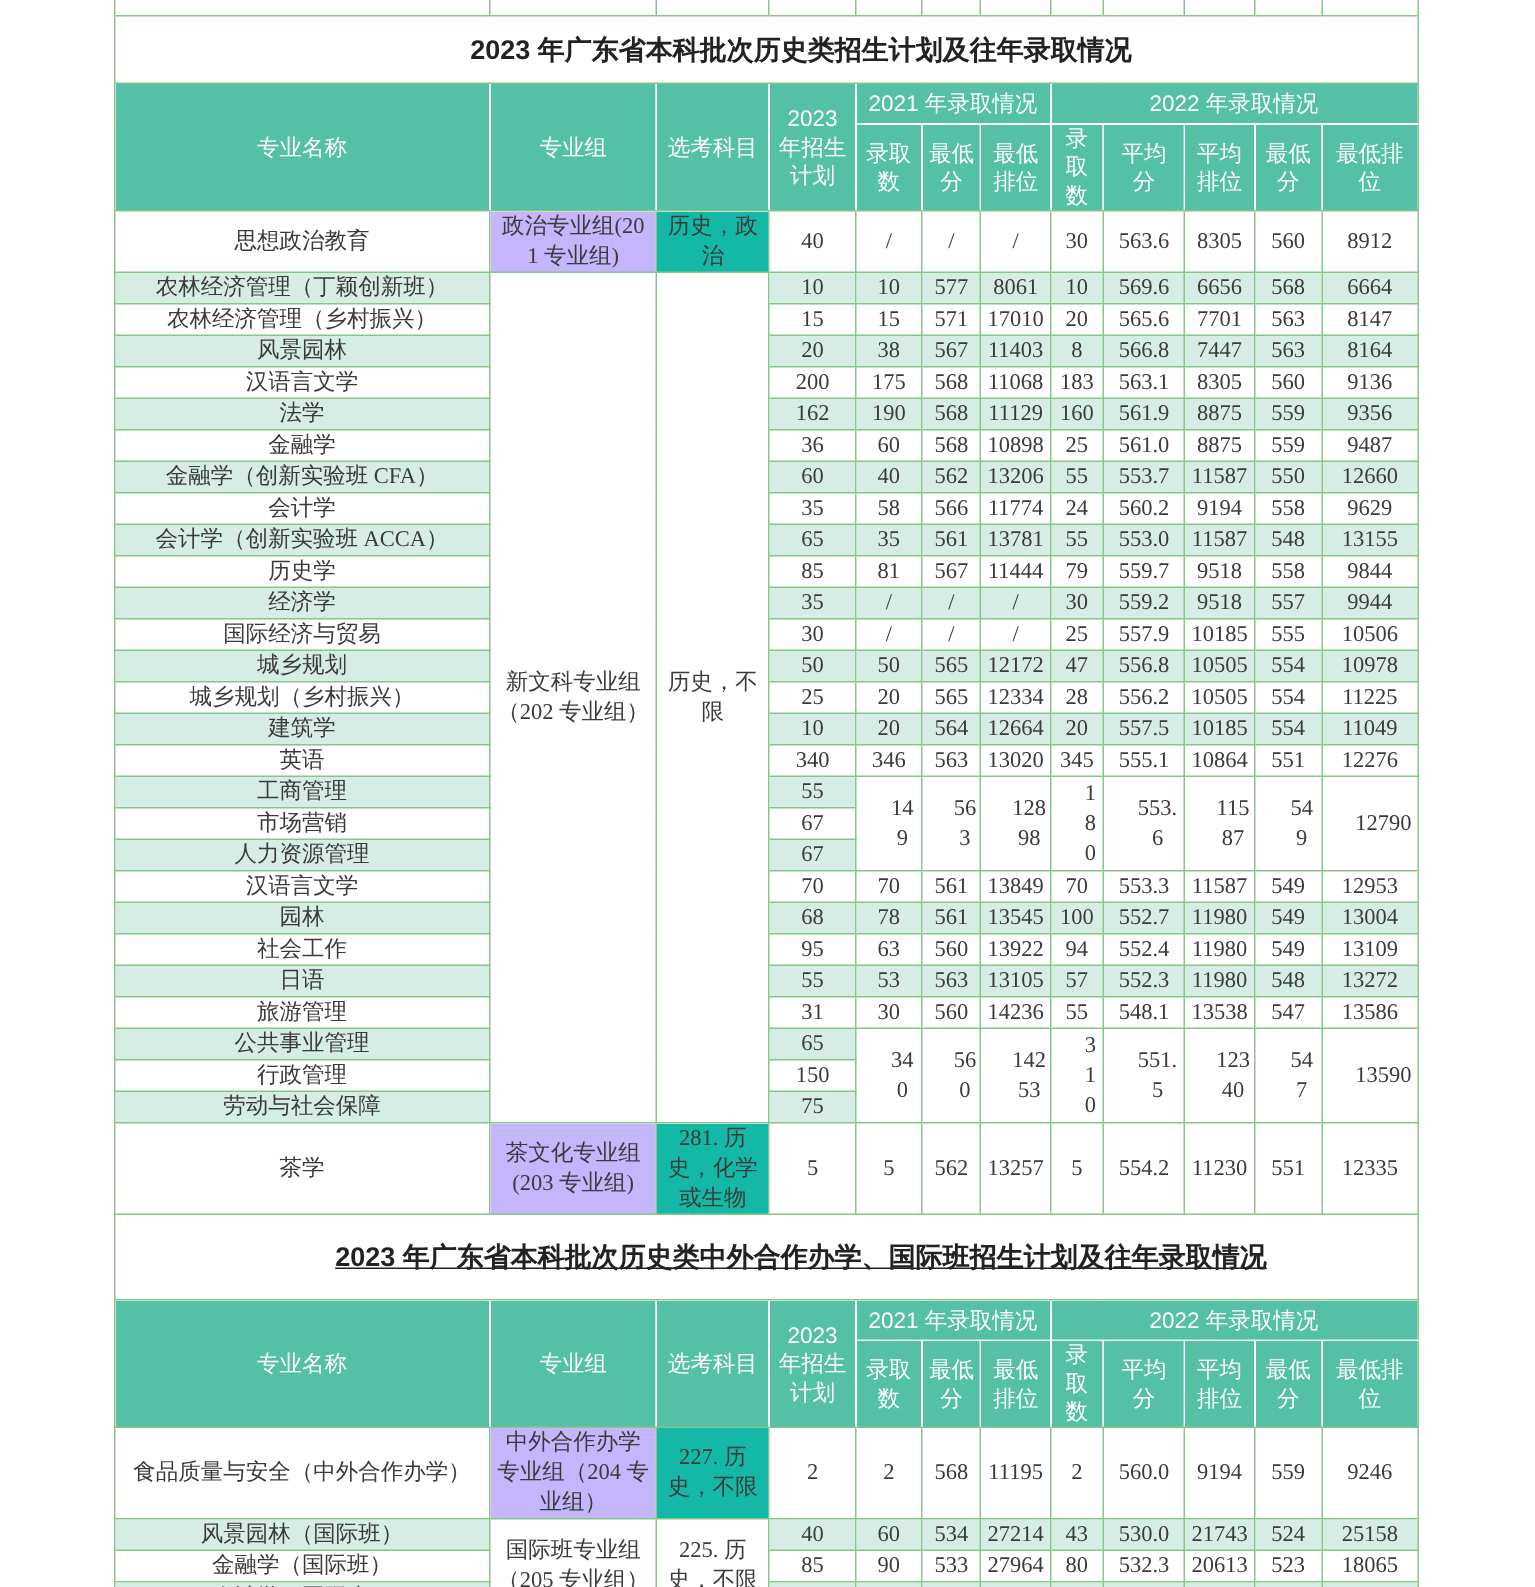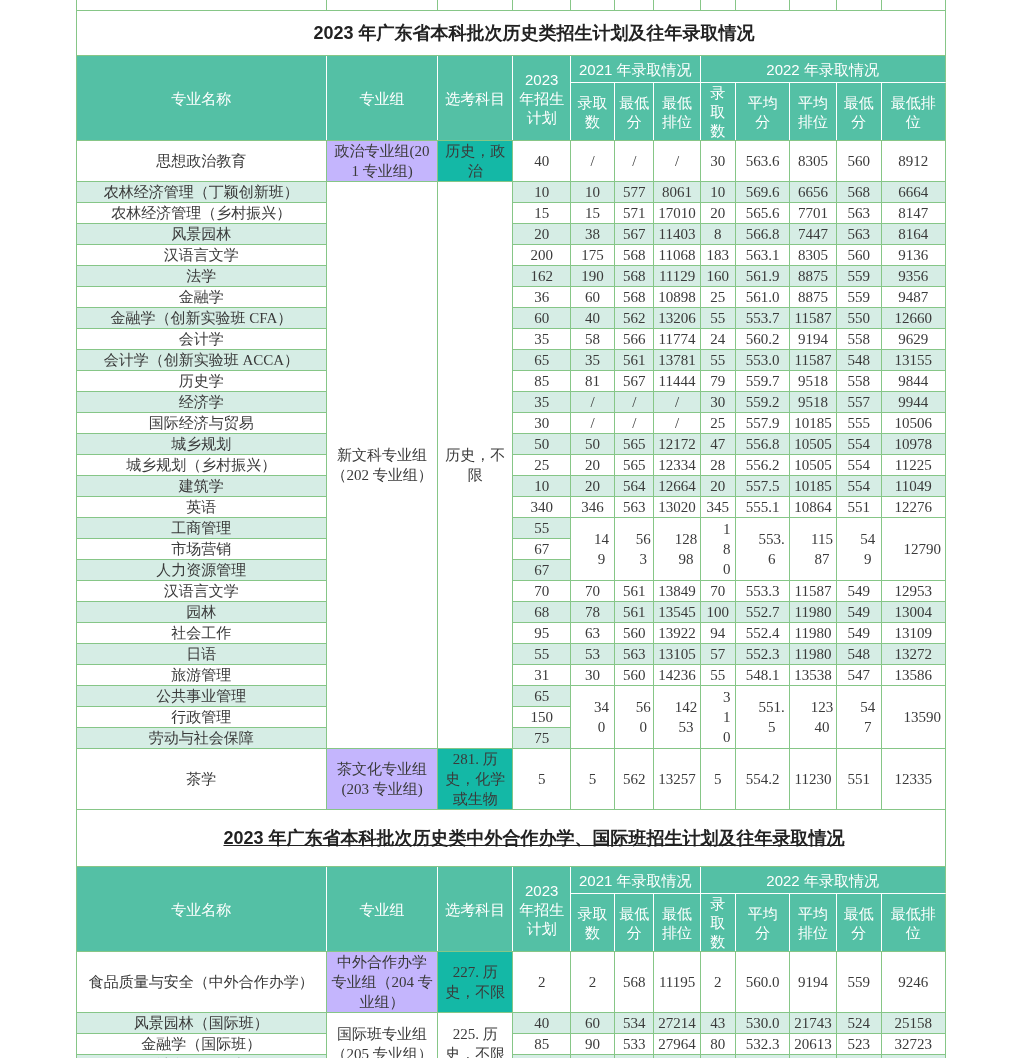--- a/index.html
+++ b/index.html
@@ -476,21 +476,21 @@
         <tr class="r">
           <td>金融学（国际班）</td>
           <td>85</td>
           <td>90</td>
           <td>533</td>
           <td>27964</td>
           <td>80</td>
           <td>532.3</td>
           <td>20613</td>
           <td>523</td>
-          <td>32723</td>
+          <td>18065</td>
         </tr>
         <tr class="r alt">
           <td>会计学（国际班）</td>
           <td>85</td>
           <td>100</td>
           <td>528</td>
           <td>30467</td>
           <td>79</td>
           <td>526.4</td>
           <td>23934</td>

